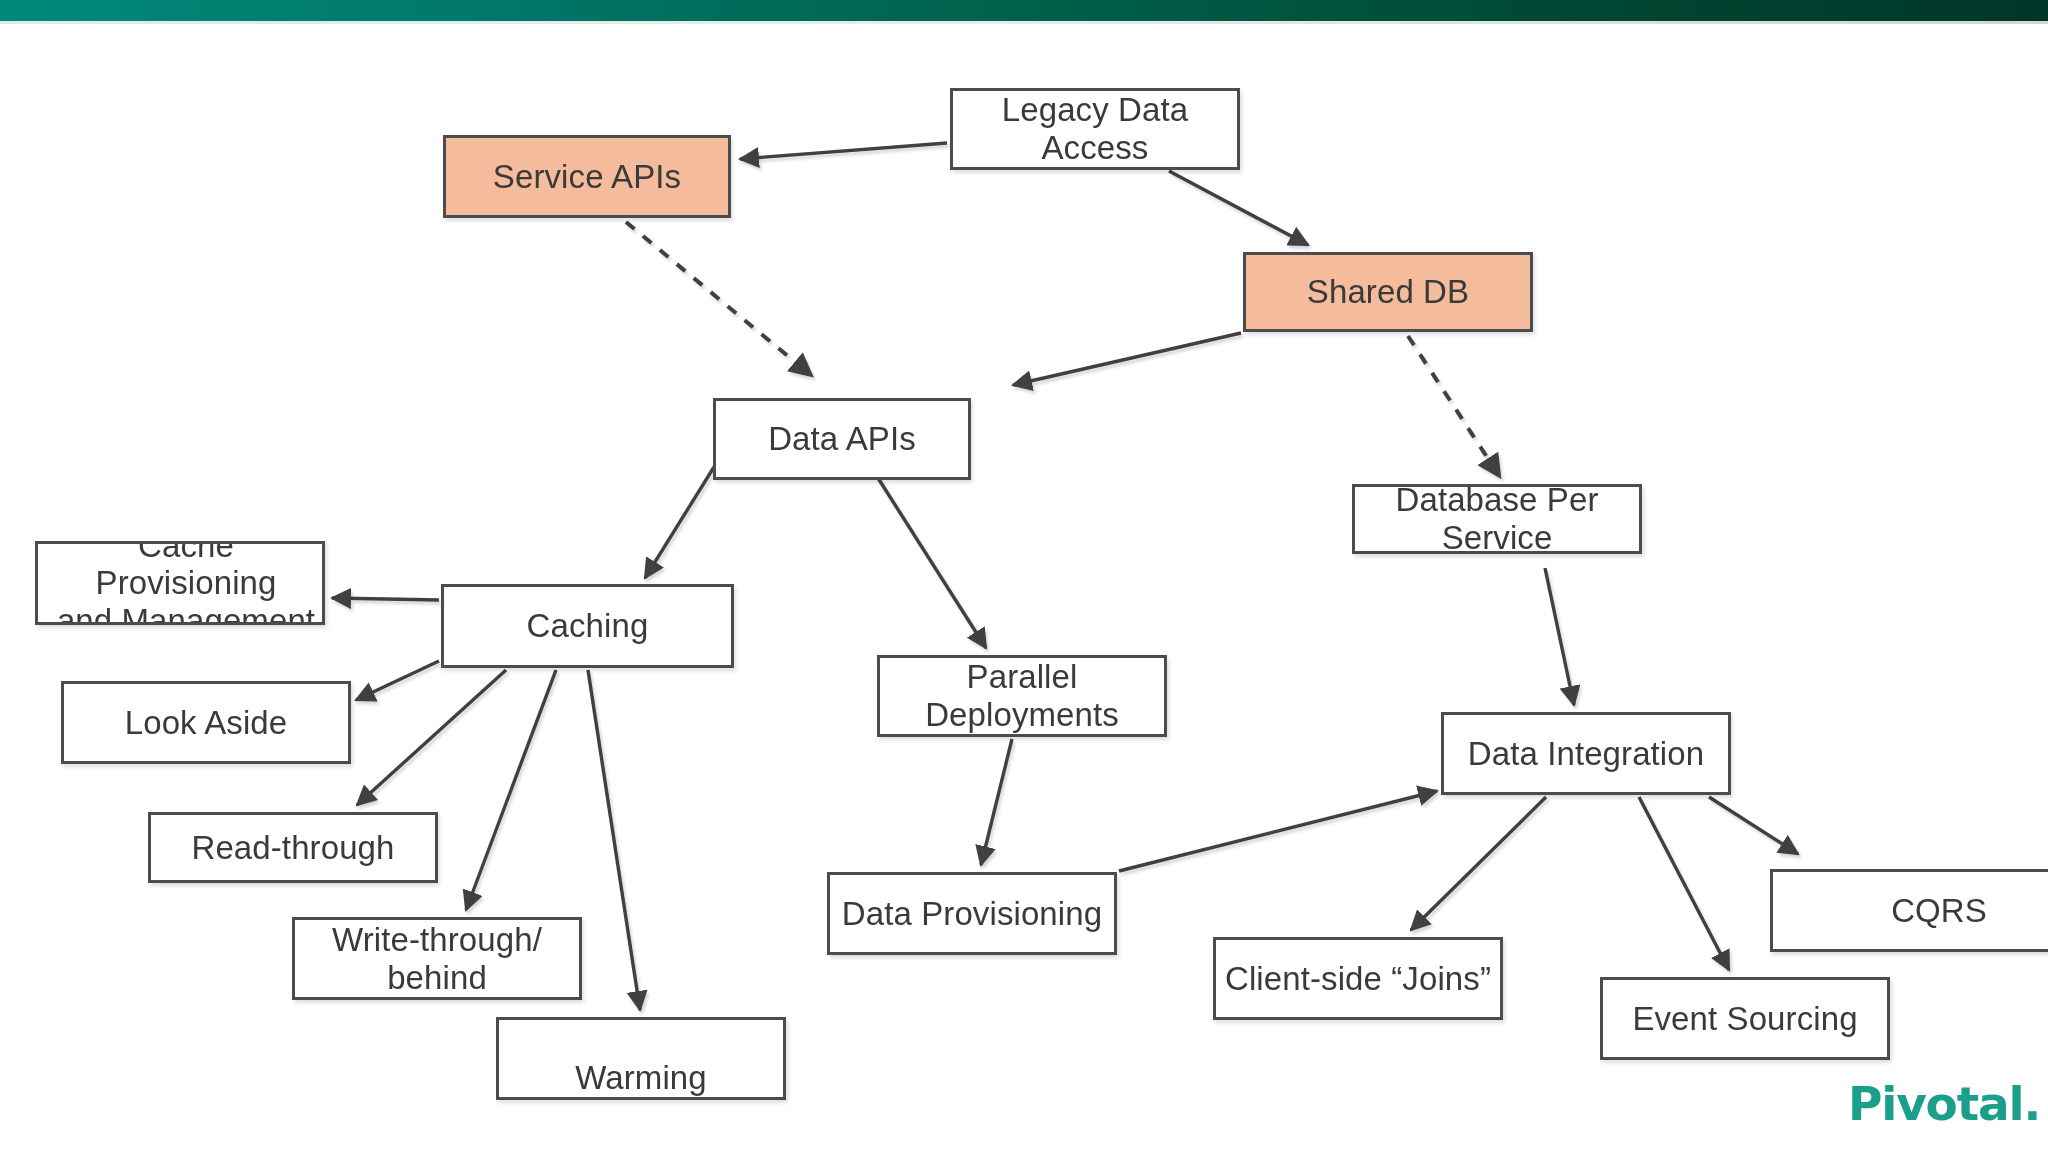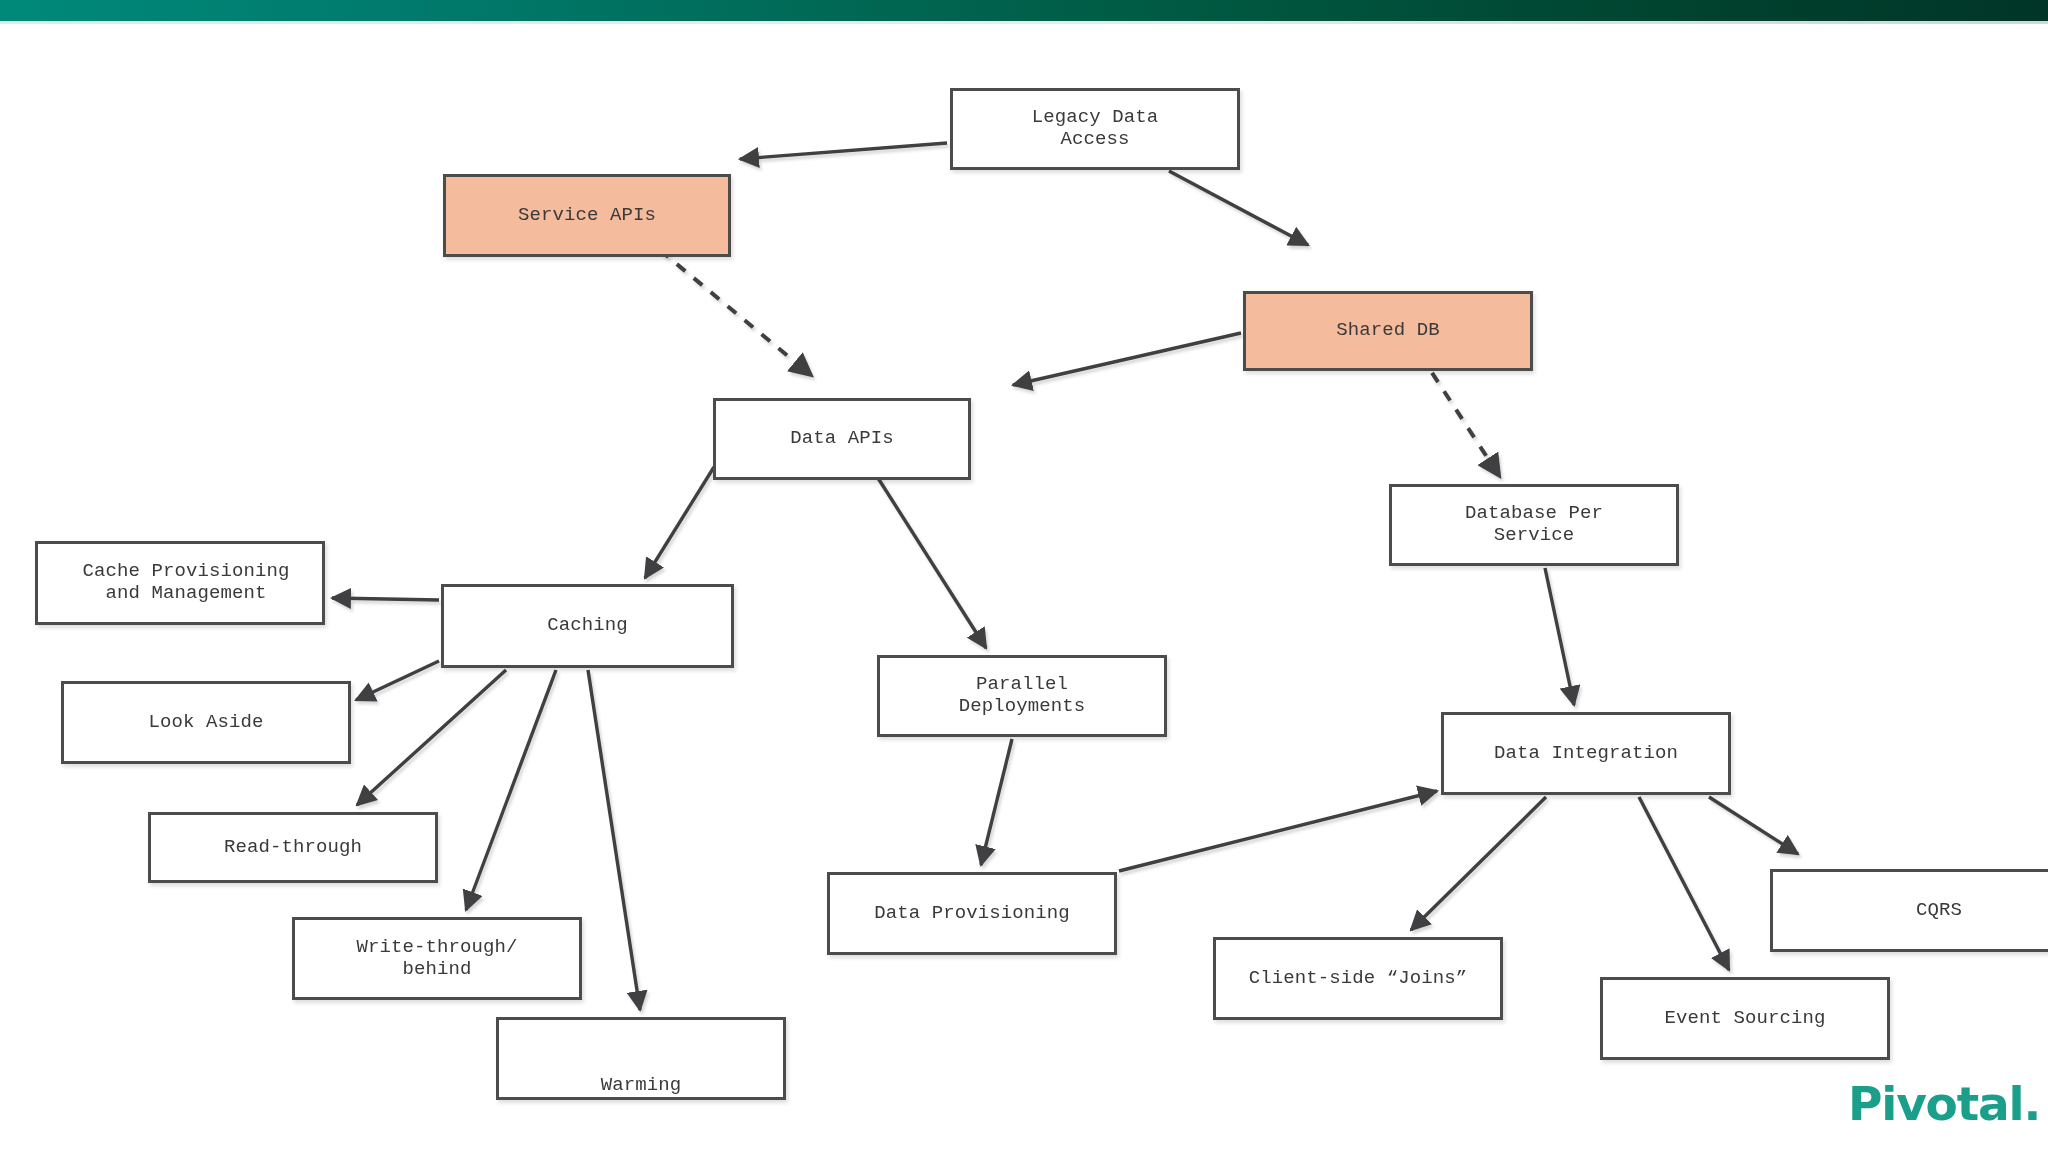--- a/index.html
+++ b/index.html
@@ -42,30 +42,28 @@
   .node {
     position: absolute;
     box-sizing: border-box;
     border: 3px solid #4c4c4c;
     background: #ffffff;
     display: flex;
     align-items: center;
     justify-content: center;
     text-align: center;
     color: #3a3a3a;
-    font-size: 19px;
+    font-size: 33px;
     line-height: 1.14;
     letter-spacing: .1px;
     overflow: hidden;
     box-shadow: 2px 3px 4px rgba(0,0,0,.13);
-    font-family: Liberation Mono, monospace;
   }
   .node.accent {
     background: #f4bc9c;
-    margin-top: 39px;
   }
   .node .label {
     display: block;
     padding: 0 6px;
     white-space: pre-line;
   }
   #logo {
     position: absolute;
     left: 1848px;
     top: 1076px;
@@ -123,21 +121,21 @@
       </div>
       <div class="node accent" style="left: 443px; top: 135px; width: 288px; height: 83px;">
         <span class="label">Service APIs</span>
       </div>
       <div class="node accent" style="left: 1243px; top: 252px; width: 290px; height: 80px;">
         <span class="label">Shared DB</span>
       </div>
       <div class="node" style="left: 713px; top: 398px; width: 258px; height: 82px;">
         <span class="label">Data APIs</span>
       </div>
-      <div class="node" style="left: 1389px; top: 484px; width: 290px; height: 82px;">
+      <div class="node" style="left: 1352px; top: 484px; width: 290px; height: 70px;">
         <span class="label">Database Per
 Service</span>
       </div>
       <div class="node" style="left: 35px; top: 541px; width: 290px; height: 84px; padding-left: 12px;">
         <span class="label">Cache Provisioning
 and Management</span>
       </div>
       <div class="node" style="left: 441px; top: 584px; width: 293px; height: 84px;">
         <span class="label">Caching</span>
       </div>

